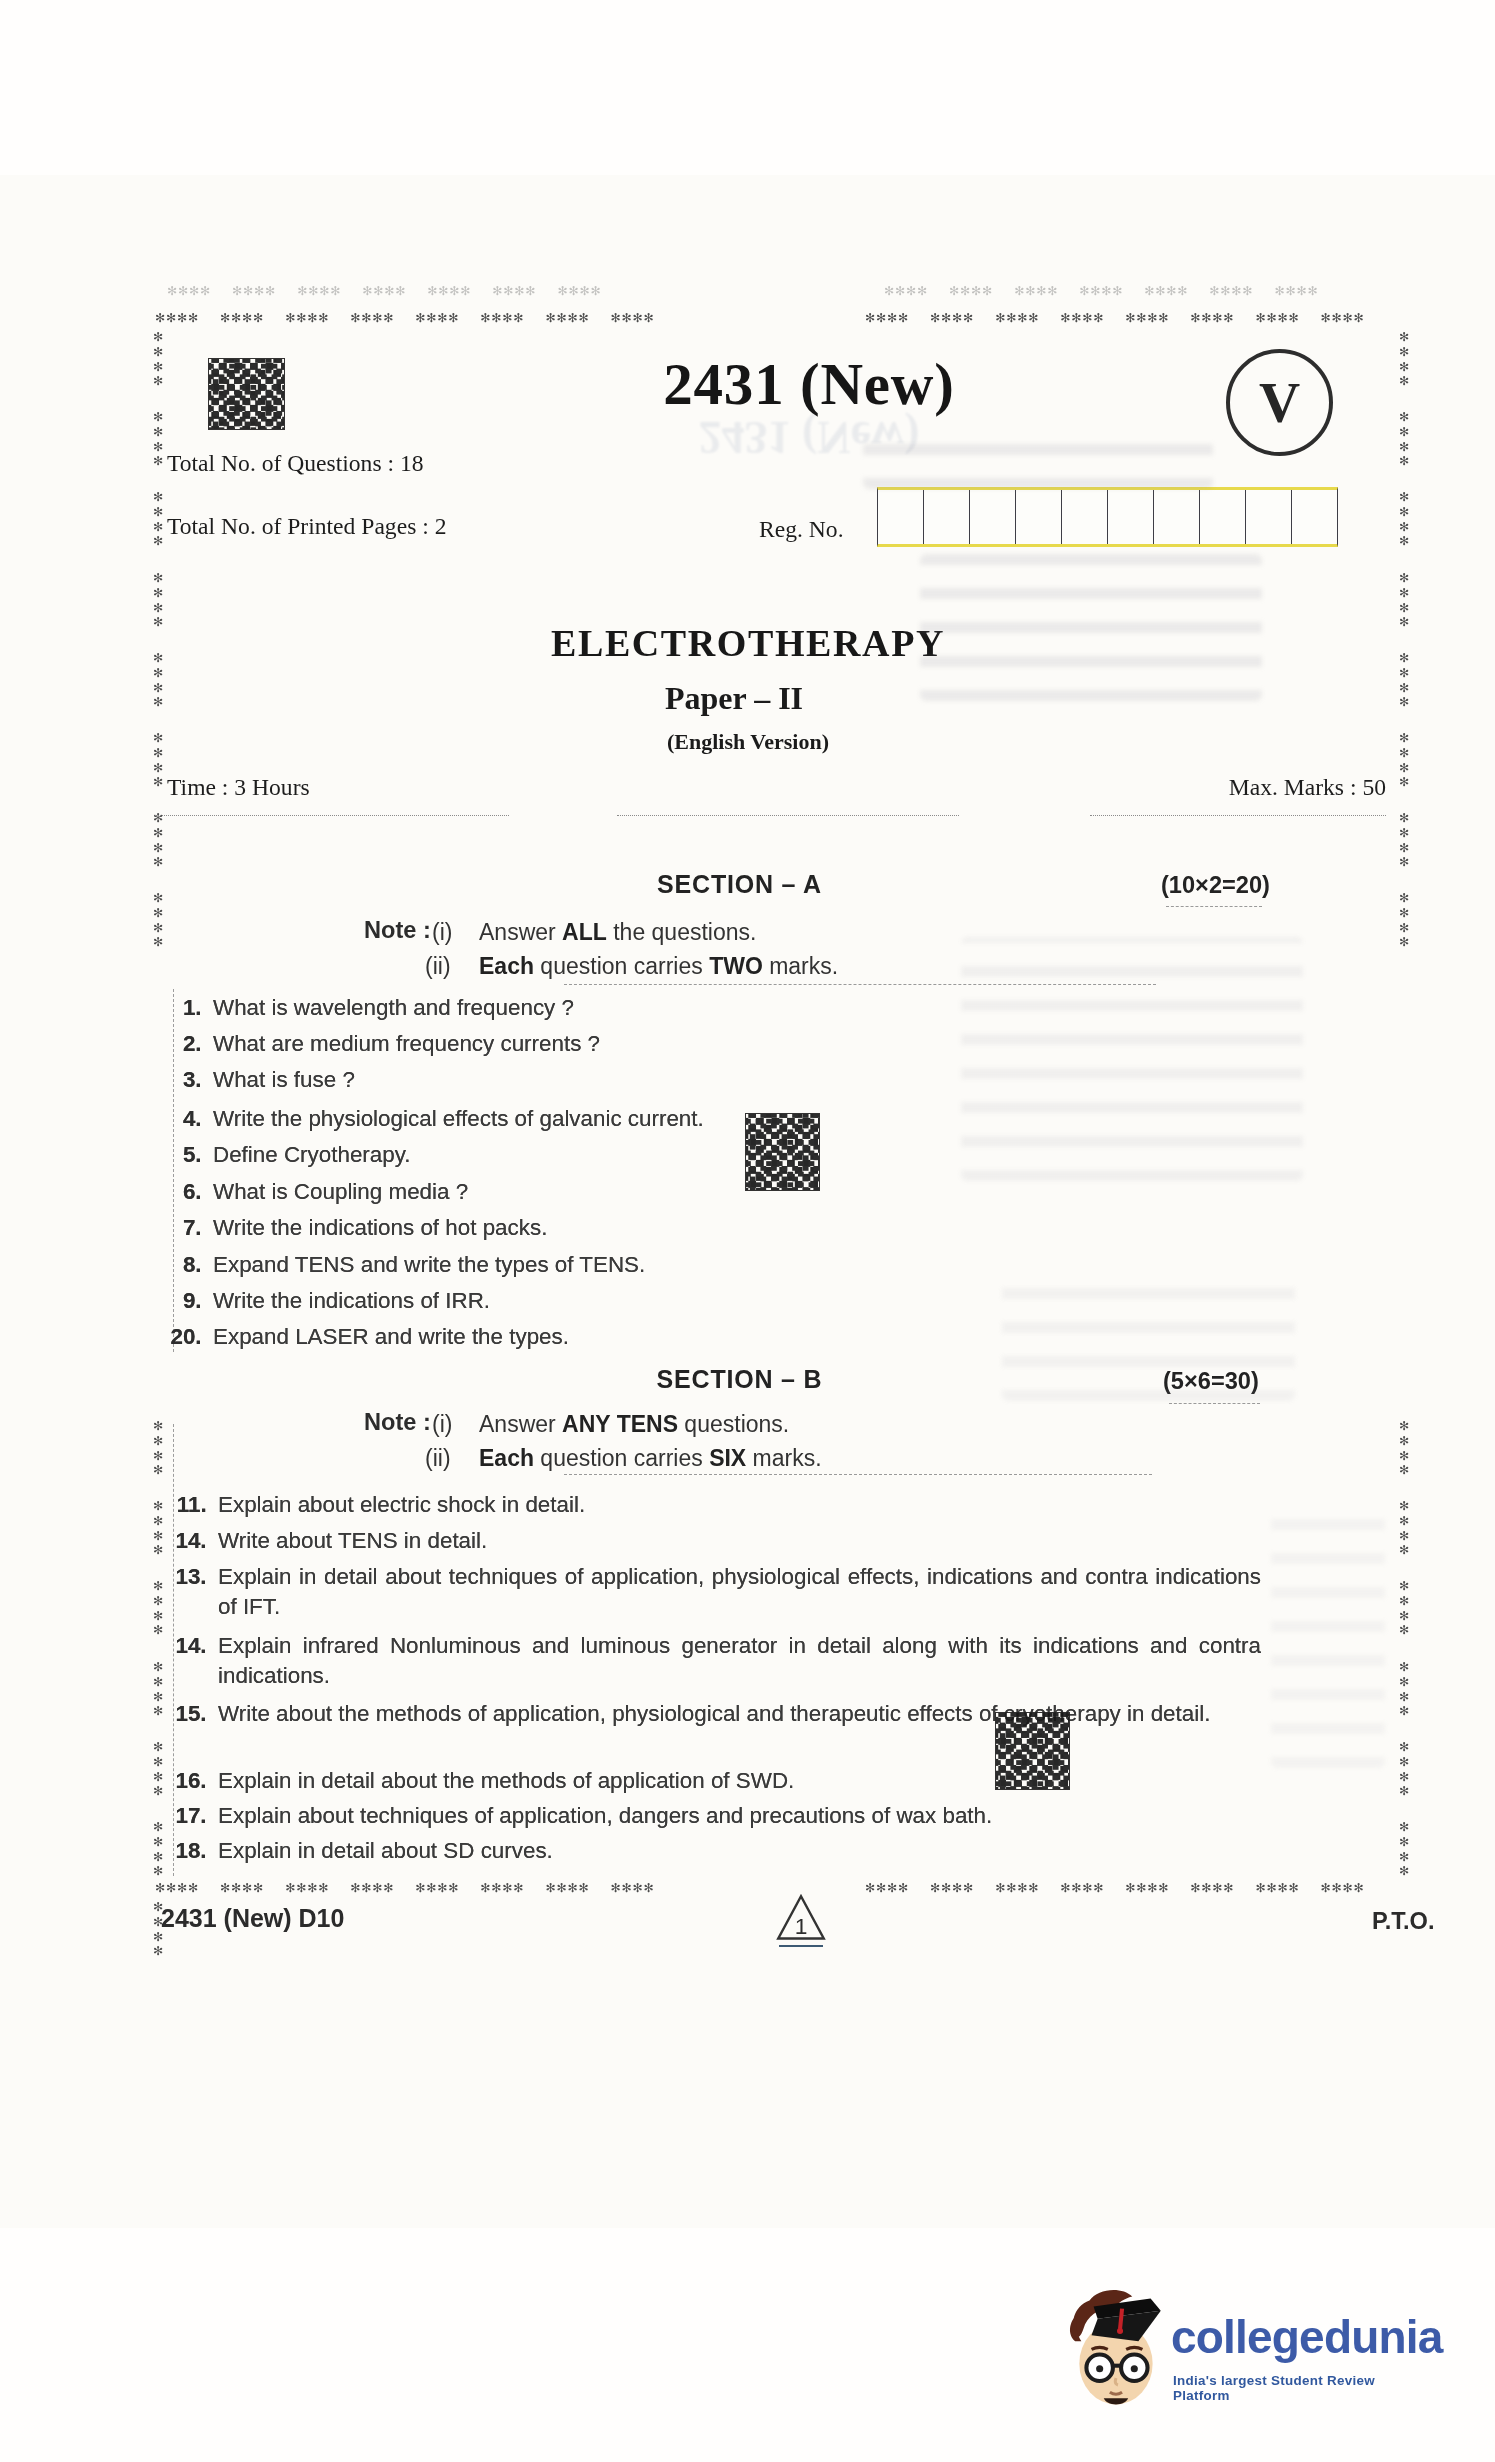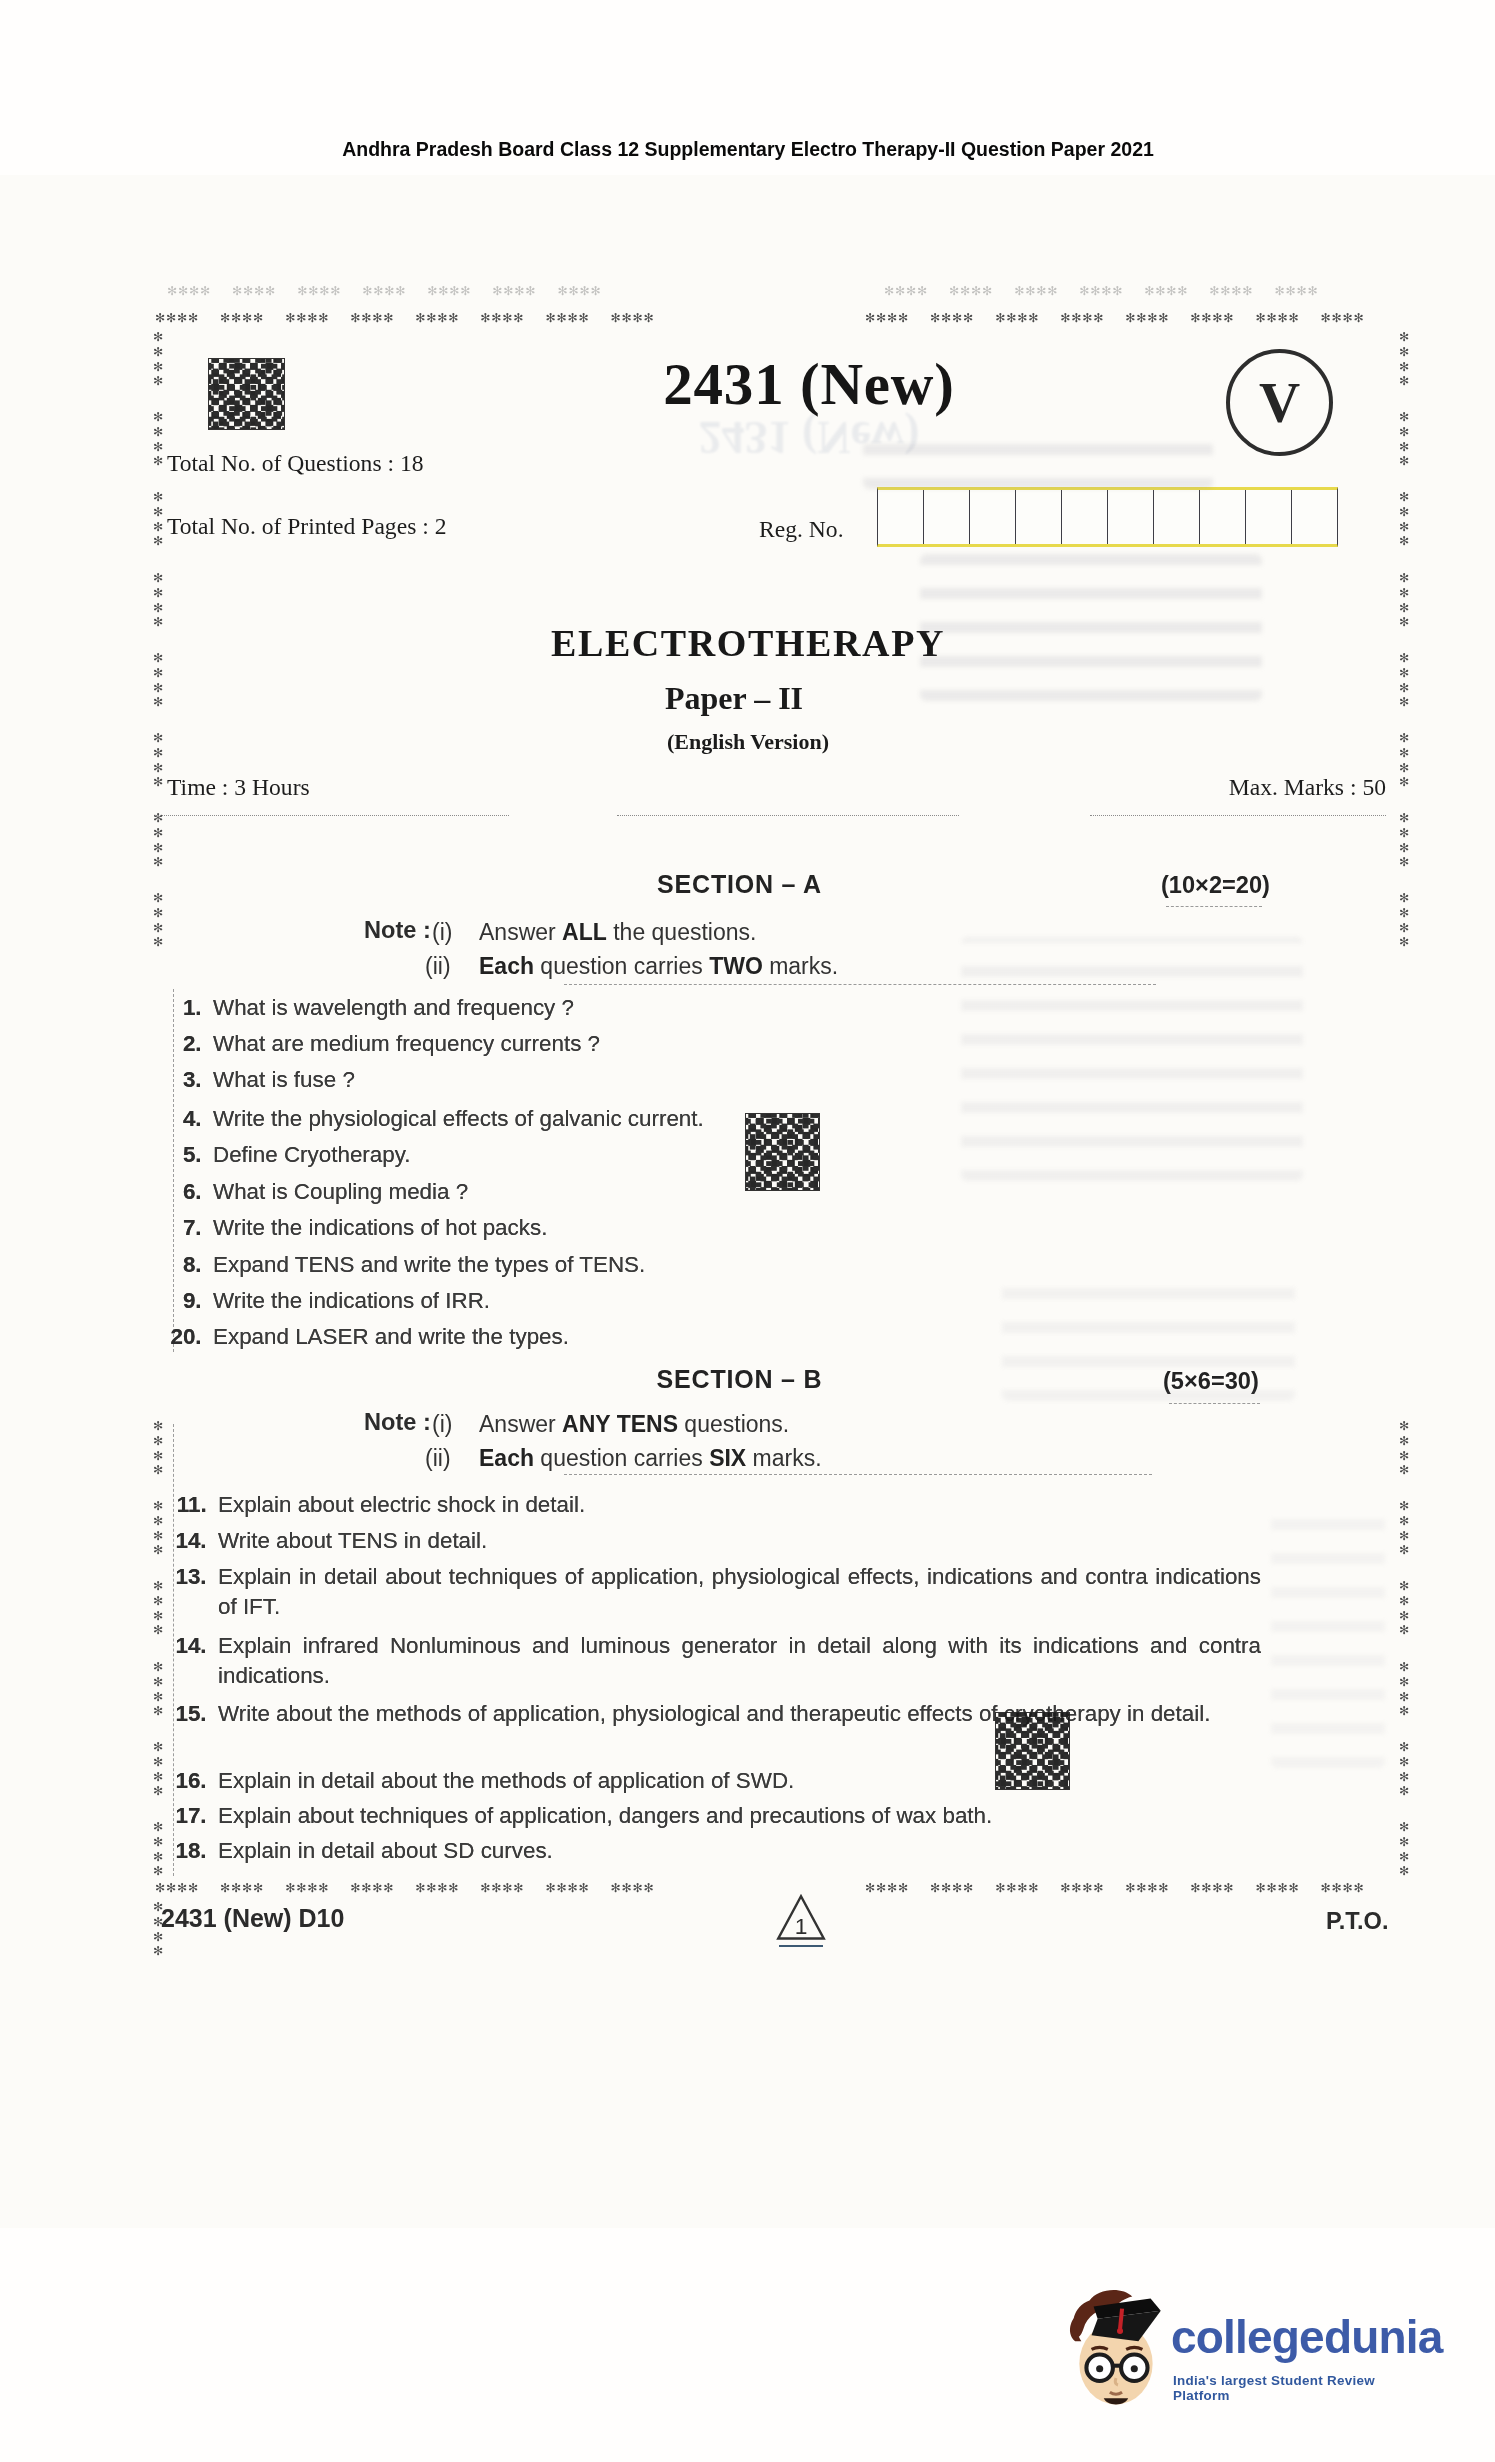--- a/index.html
+++ b/index.html
@@ -54,38 +54,37 @@
   .note-text b{color:#222;}
   .note-underline{border-top:1.6px dashed #9a9a9a;height:0;}
 
   .q{position:absolute;font-size:22.4px;color:#3a3a3a;text-shadow:0 0 0.4px #555;}
   .q .qnum{position:absolute;right:100%;margin-right:11.4px;font-weight:bold;color:#2e2e2e;white-space:nowrap;}
   .q2l{line-height:30px;text-align:justify;}
   .dashline{border-left:1.6px dashed #9d9d9d;width:0;}
 
   
   .foot-code{font-size:25px;font-weight:bold;color:#2b2b2b;}
-  .pto{font-size:23.6px;font-weight:bold;color:#2b2b2b;}
+  .pto{font-size:23.6px;font-weight:bold;color:#2b2b2b;margin-left:46px;}
   .tri-underline{border-top:2.4px solid #3d5a74;width:44px;height:0;}
 
   
   .ghost{background:repeating-linear-gradient(0deg, rgba(150,150,160,.16) 0 10.6px, rgba(0,0,0,0) 10.6px 34px);
          filter:blur(2.4px);border-radius:6.5px;}
 
   
   .brand{font-size:46px;font-weight:bold;color:#3d5ba8;letter-spacing:-0.8px;}
   .brand-tld{font-size:10.6px;font-weight:bold;color:#3d5ba8;transform:rotate(90deg);transform-origin:left top;}
   .tagline{font-size:13.4px;font-weight:bold;color:#31589e;letter-spacing:0.3px;}
 </style>
 </head>
 <body>
 
 <div class="page">
 
-  <div class="abs web-title">Andhra Pradesh Board Class 12 Supplementary Electro Therapy-II Question Paper 2021</div>
 
   <div class="abs sheet"></div>
 
   <div class="abs orn-row orn-ghost" style="top:285px;left:167px;">
     <span class="orn-cluster">✻✻✻✻</span>
       <span class="orn-cluster">✻✻✻✻</span>
       <span class="orn-cluster">✻✻✻✻</span>
       <span class="orn-cluster">✻✻✻✻</span>
       <span class="orn-cluster">✻✻✻✻</span>
       <span class="orn-cluster">✻✻✻✻</span>

